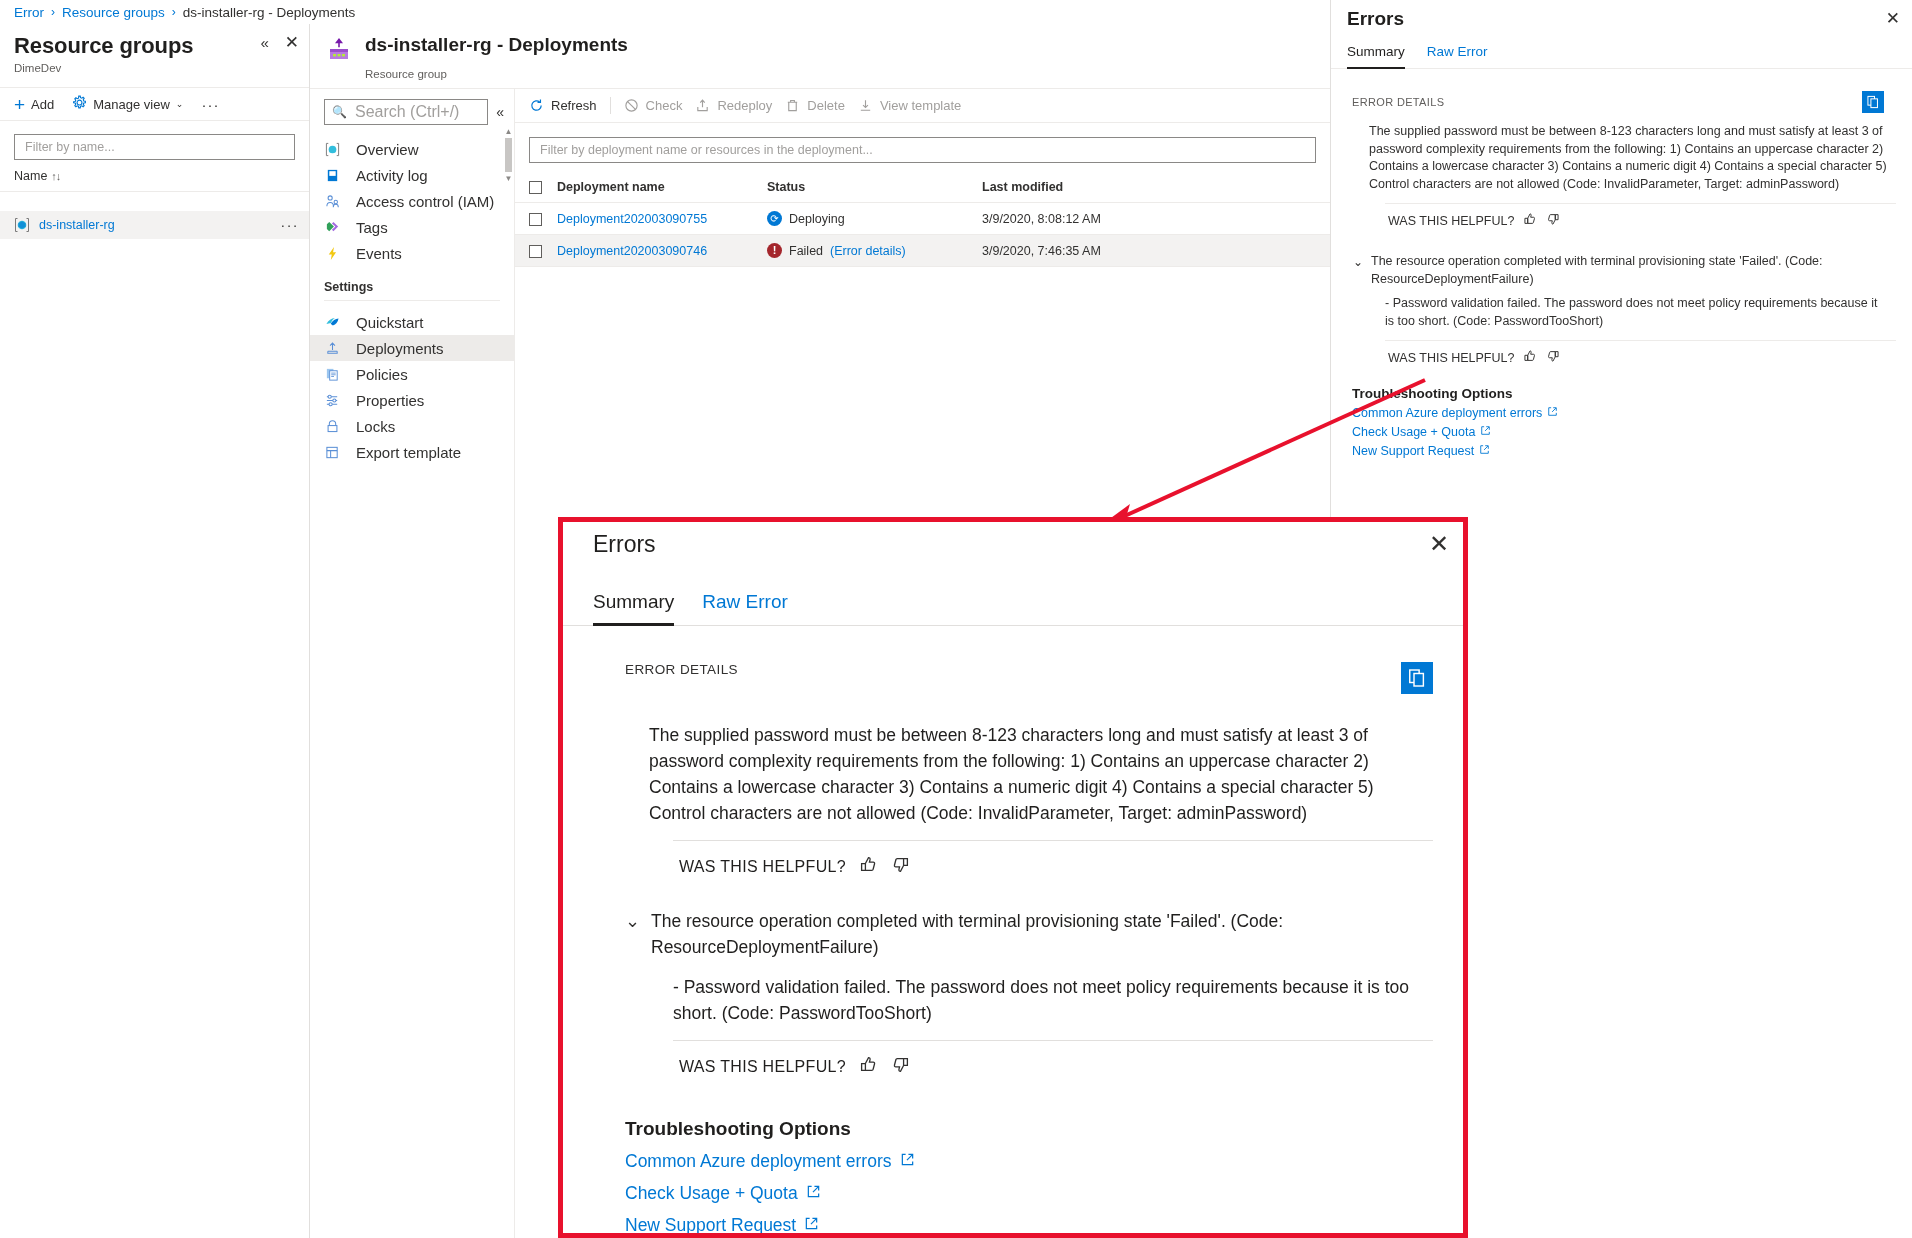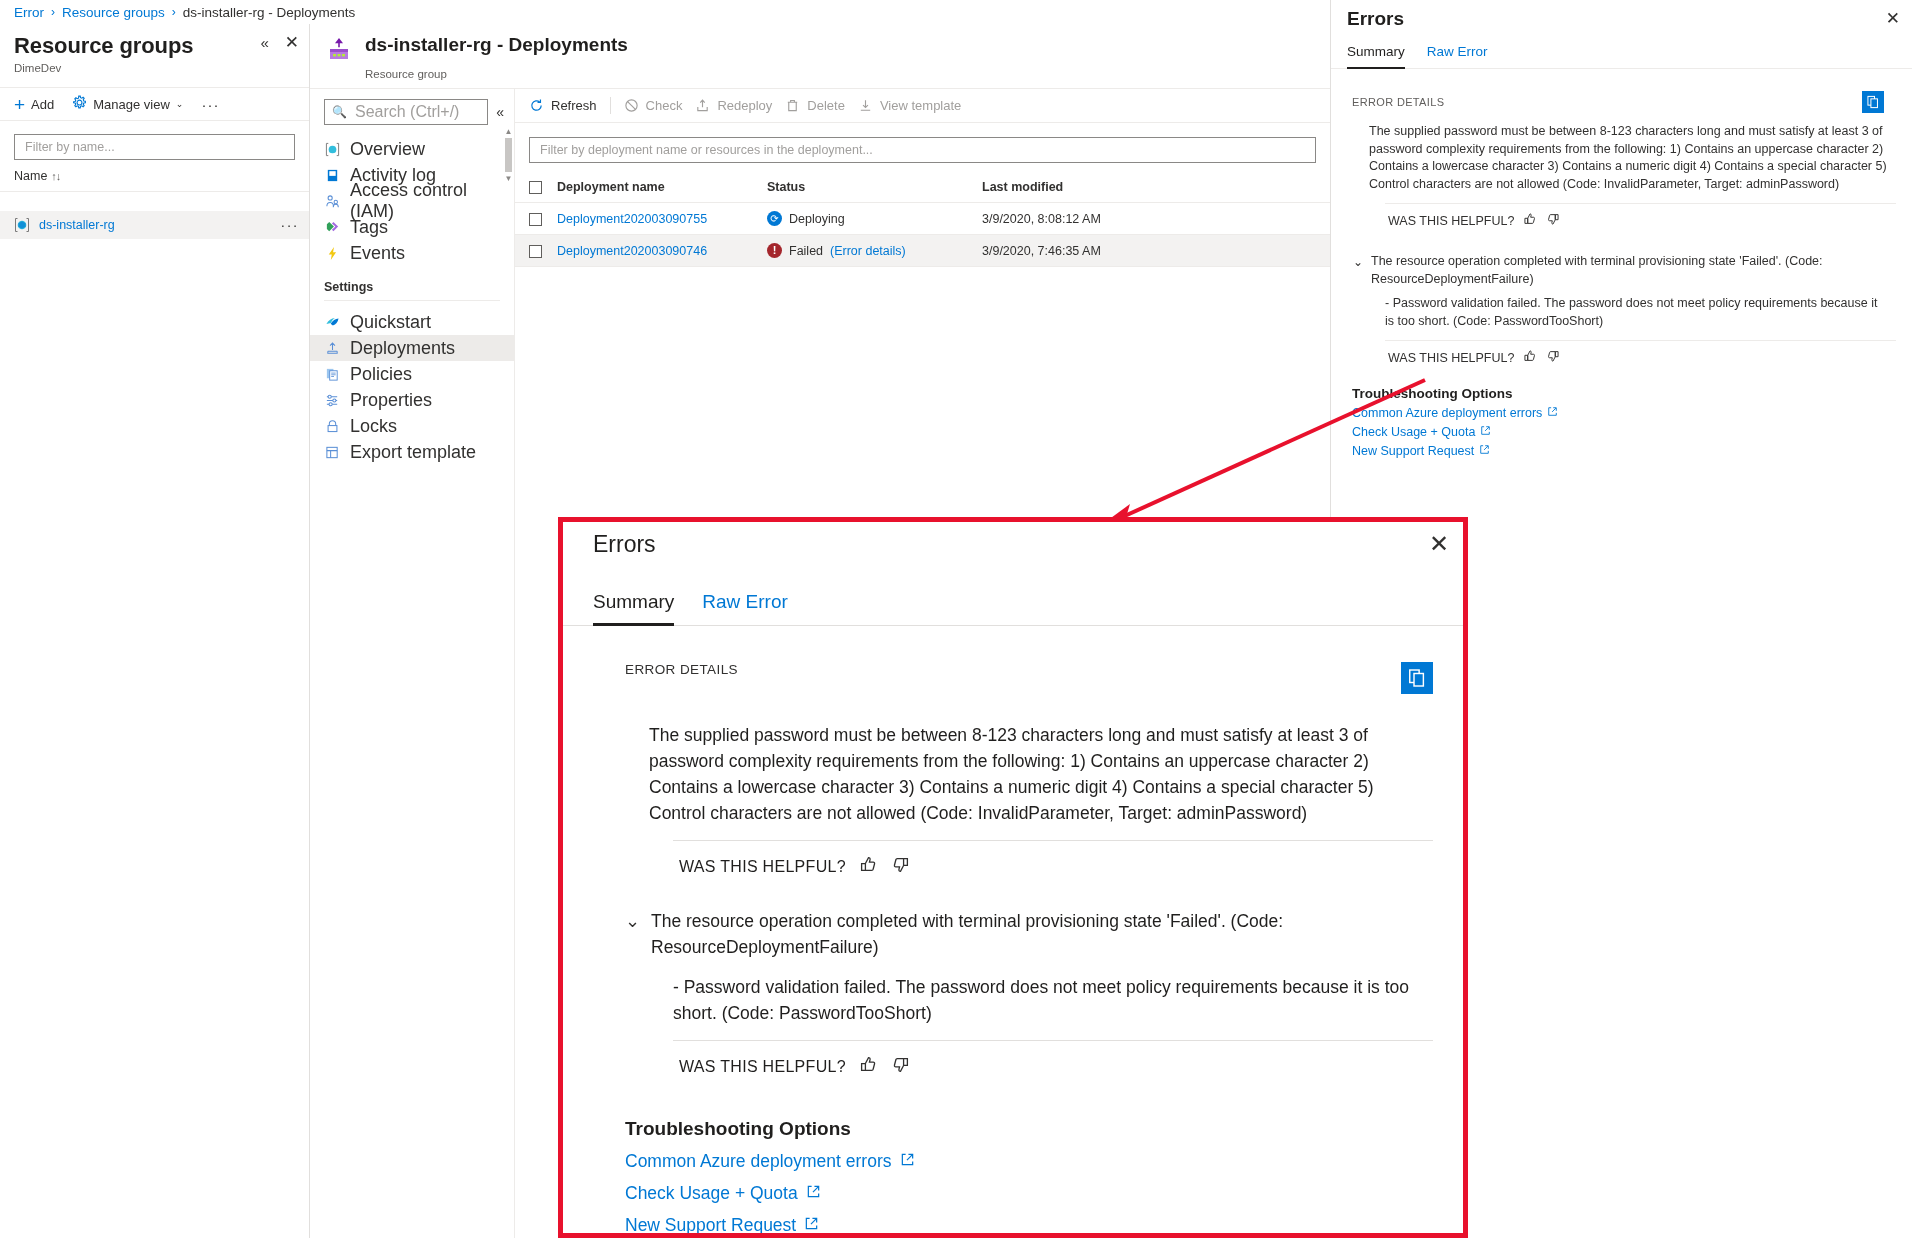--- a/index.html
+++ b/index.html
@@ -79,21 +79,21 @@
   .search-wrap { margin:0 8px 0 14px; display:flex; align-items:center; gap:6px;}
   .search-box {
     flex:1; height:26px; border:1px solid #8a8886; display:flex; align-items:center; padding:0 7px; gap:6px; background:#fff;
   }
   .search-box .mag { color:#605e5c; font-size:12px;}
   .search-box input { border:0; outline:0; width:100%; font-size:16px; font-family:inherit; background:transparent; color:#323130;}
   .search-box input::placeholder{ color:#a19f9d;}
   .nav-collapse { font-size:14px; color:#323130; cursor:pointer; padding:0 2px;}
 
   .navlist { margin-top:11px; }
-  .navitem { height:26px; display:flex; align-items:center; gap:10px; padding-left:14px; font-size:18px; color:#323130; cursor:pointer;}
+  .navitem { height:26px; display:flex; align-items:center; gap:16px; padding-left:14px; font-size:15px; color:#323130; cursor:pointer;}
   .navitem.sel { background:#edebe9;}
   .navitem .nic { width:16px; height:16px; flex:0 0 16px; display:flex; align-items:center; justify-content:center;}
   .nav-section { padding:14px 14px 0 14px;}
   .nav-section .t { font-size:12.5px; font-weight:600; color:#323130;}
   .nav-section .r { height:1px; background:#edebe9; margin-top:6px;}
 
   .navscroll { position:absolute; right:1px; top:38px; width:9px; height:300px;}
   .navscroll .up, .navscroll .dn { font-size:8px; color:#8a8886; text-align:center;}
   .navscroll .bar { width:7px; margin:2px 1px; background:#c8c6c4; height:34px;}
 

